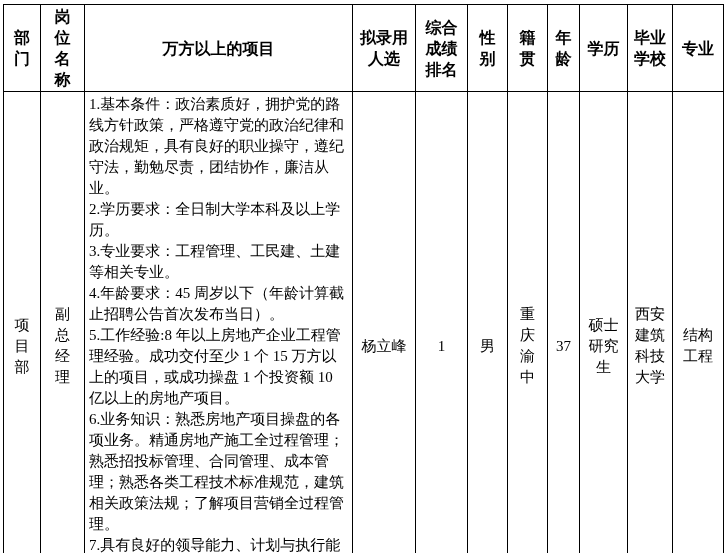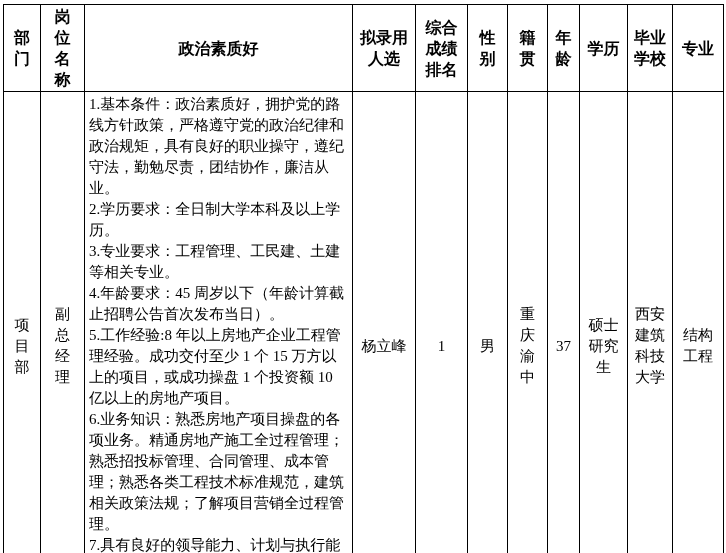--- a/index.html
+++ b/index.html
@@ -88,21 +88,21 @@
       <col class="c-major">
     </colgroup>
     <thead>
       <tr>
         <th>部
 门</th>
         <th>岗
 位
 名
 称</th>
-        <th>政治素质好</th>
+        <th>万方以上的项目</th>
         <th>拟录用
 人选</th>
         <th>综合
 成绩
 排名</th>
         <th>性
 别</th>
         <th>籍
 贯</th>
         <th>年

